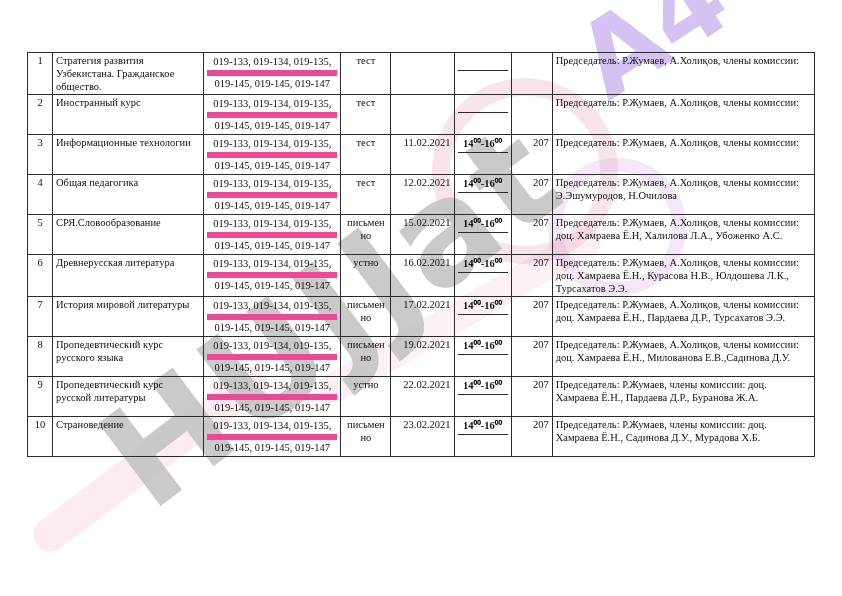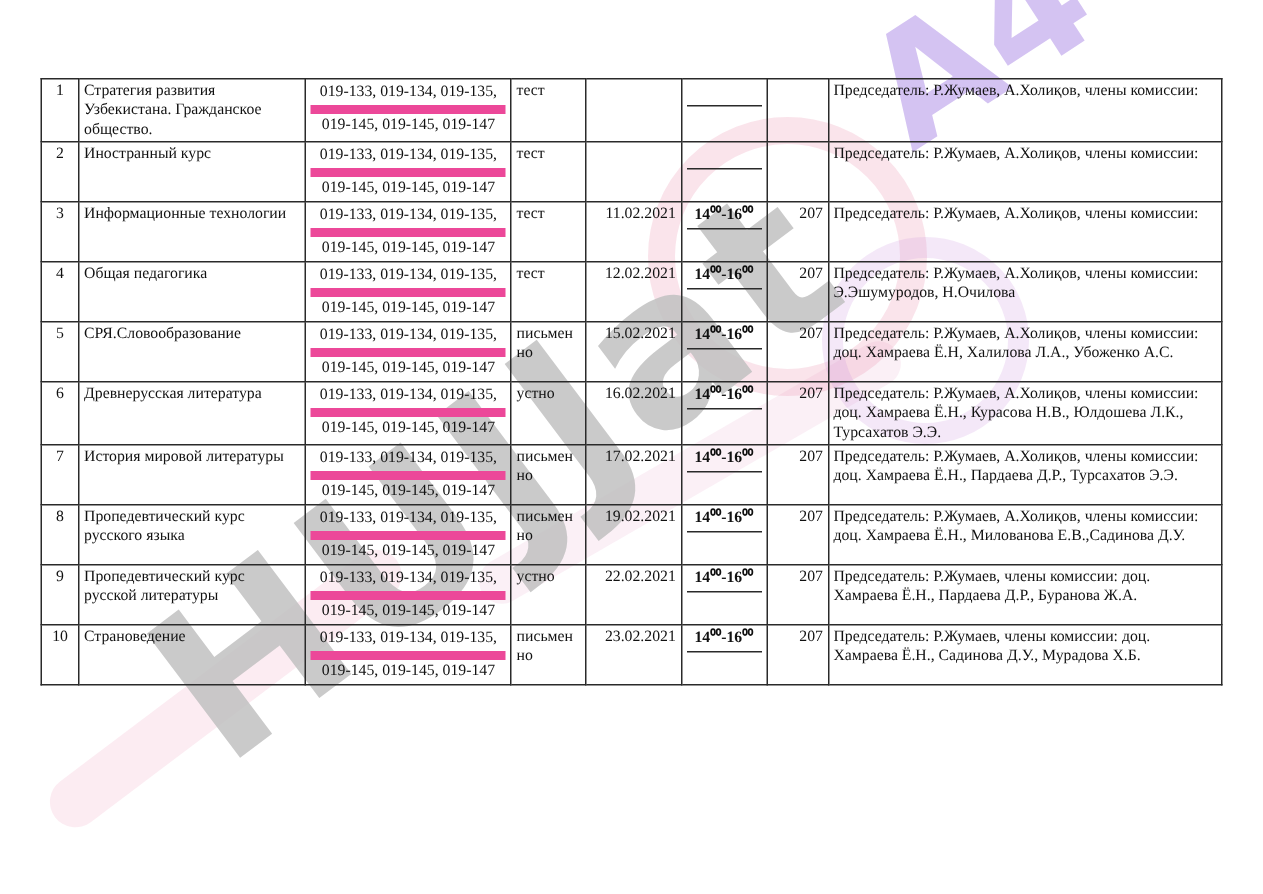--- a/index.html
+++ b/index.html
@@ -61,21 +61,21 @@
   col.c-date{width:63px;}
   col.c-time{width:57px;}
   col.c-room{width:41px;}
   col.c-comm{width:262px;}
 
   td.cell-num{text-align:center;padding:1px 1px;}
   td.cell-subj{text-align:left;}
   td.cell-groups{padding:0;text-align:center;}
   td.cell-groups .g1{border-bottom:6px solid #ec4899;padding:1px 2px;min-height:14px;}
   td.cell-groups .g2{padding:1px 2px;}
-  td.cell-type{text-align:left;word-break:break-all;padding:1px 4px;}
+  td.cell-type{text-align:center;word-break:break-all;padding:1px 4px;}
   td.cell-date{text-align:right;padding:1px 1px;}
   td.cell-time{padding:0;text-align:center;font-weight:bold;}
   td.cell-time .t1{border-bottom:1px solid #2a2a2a;padding:1px 2px;min-height:14px;}
   td.cell-time .t2{min-height:10px;}
   td.cell-room{text-align:right;margin-left:28px;}
   td.cell-comm{text-align:left;}
   tr.exam-row{height:28px;}
 </style>
 </head>
 <body>

